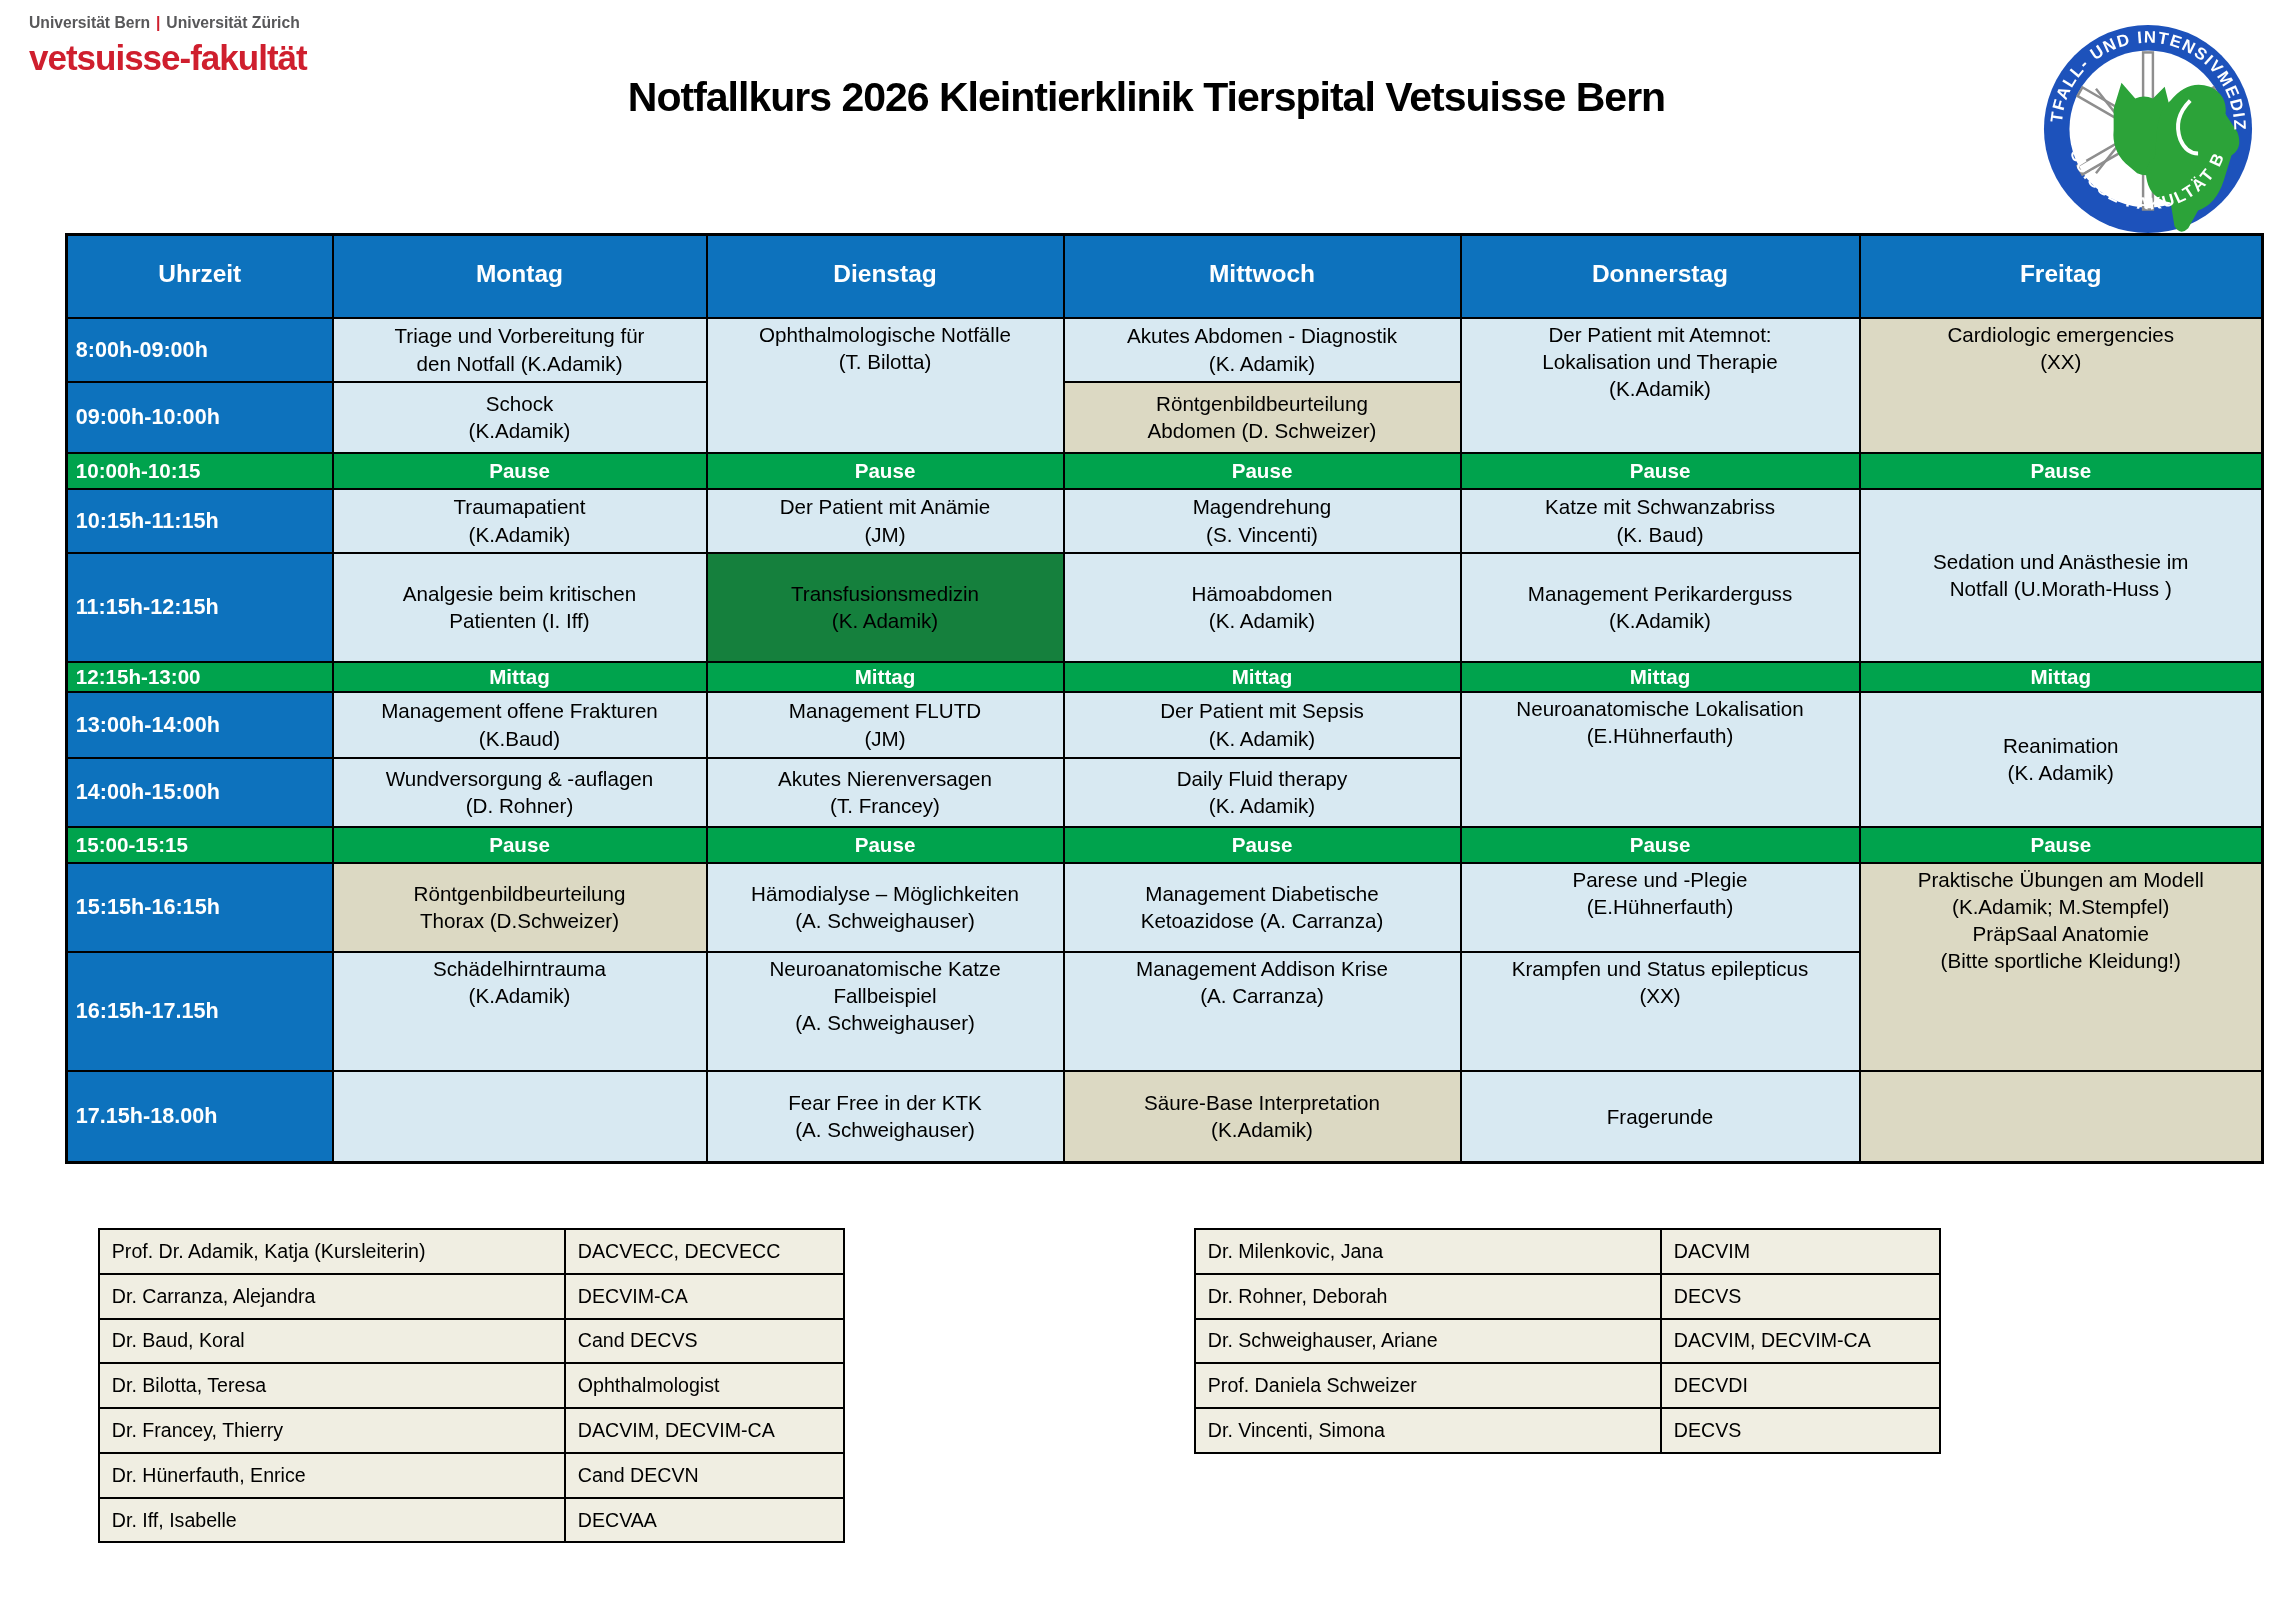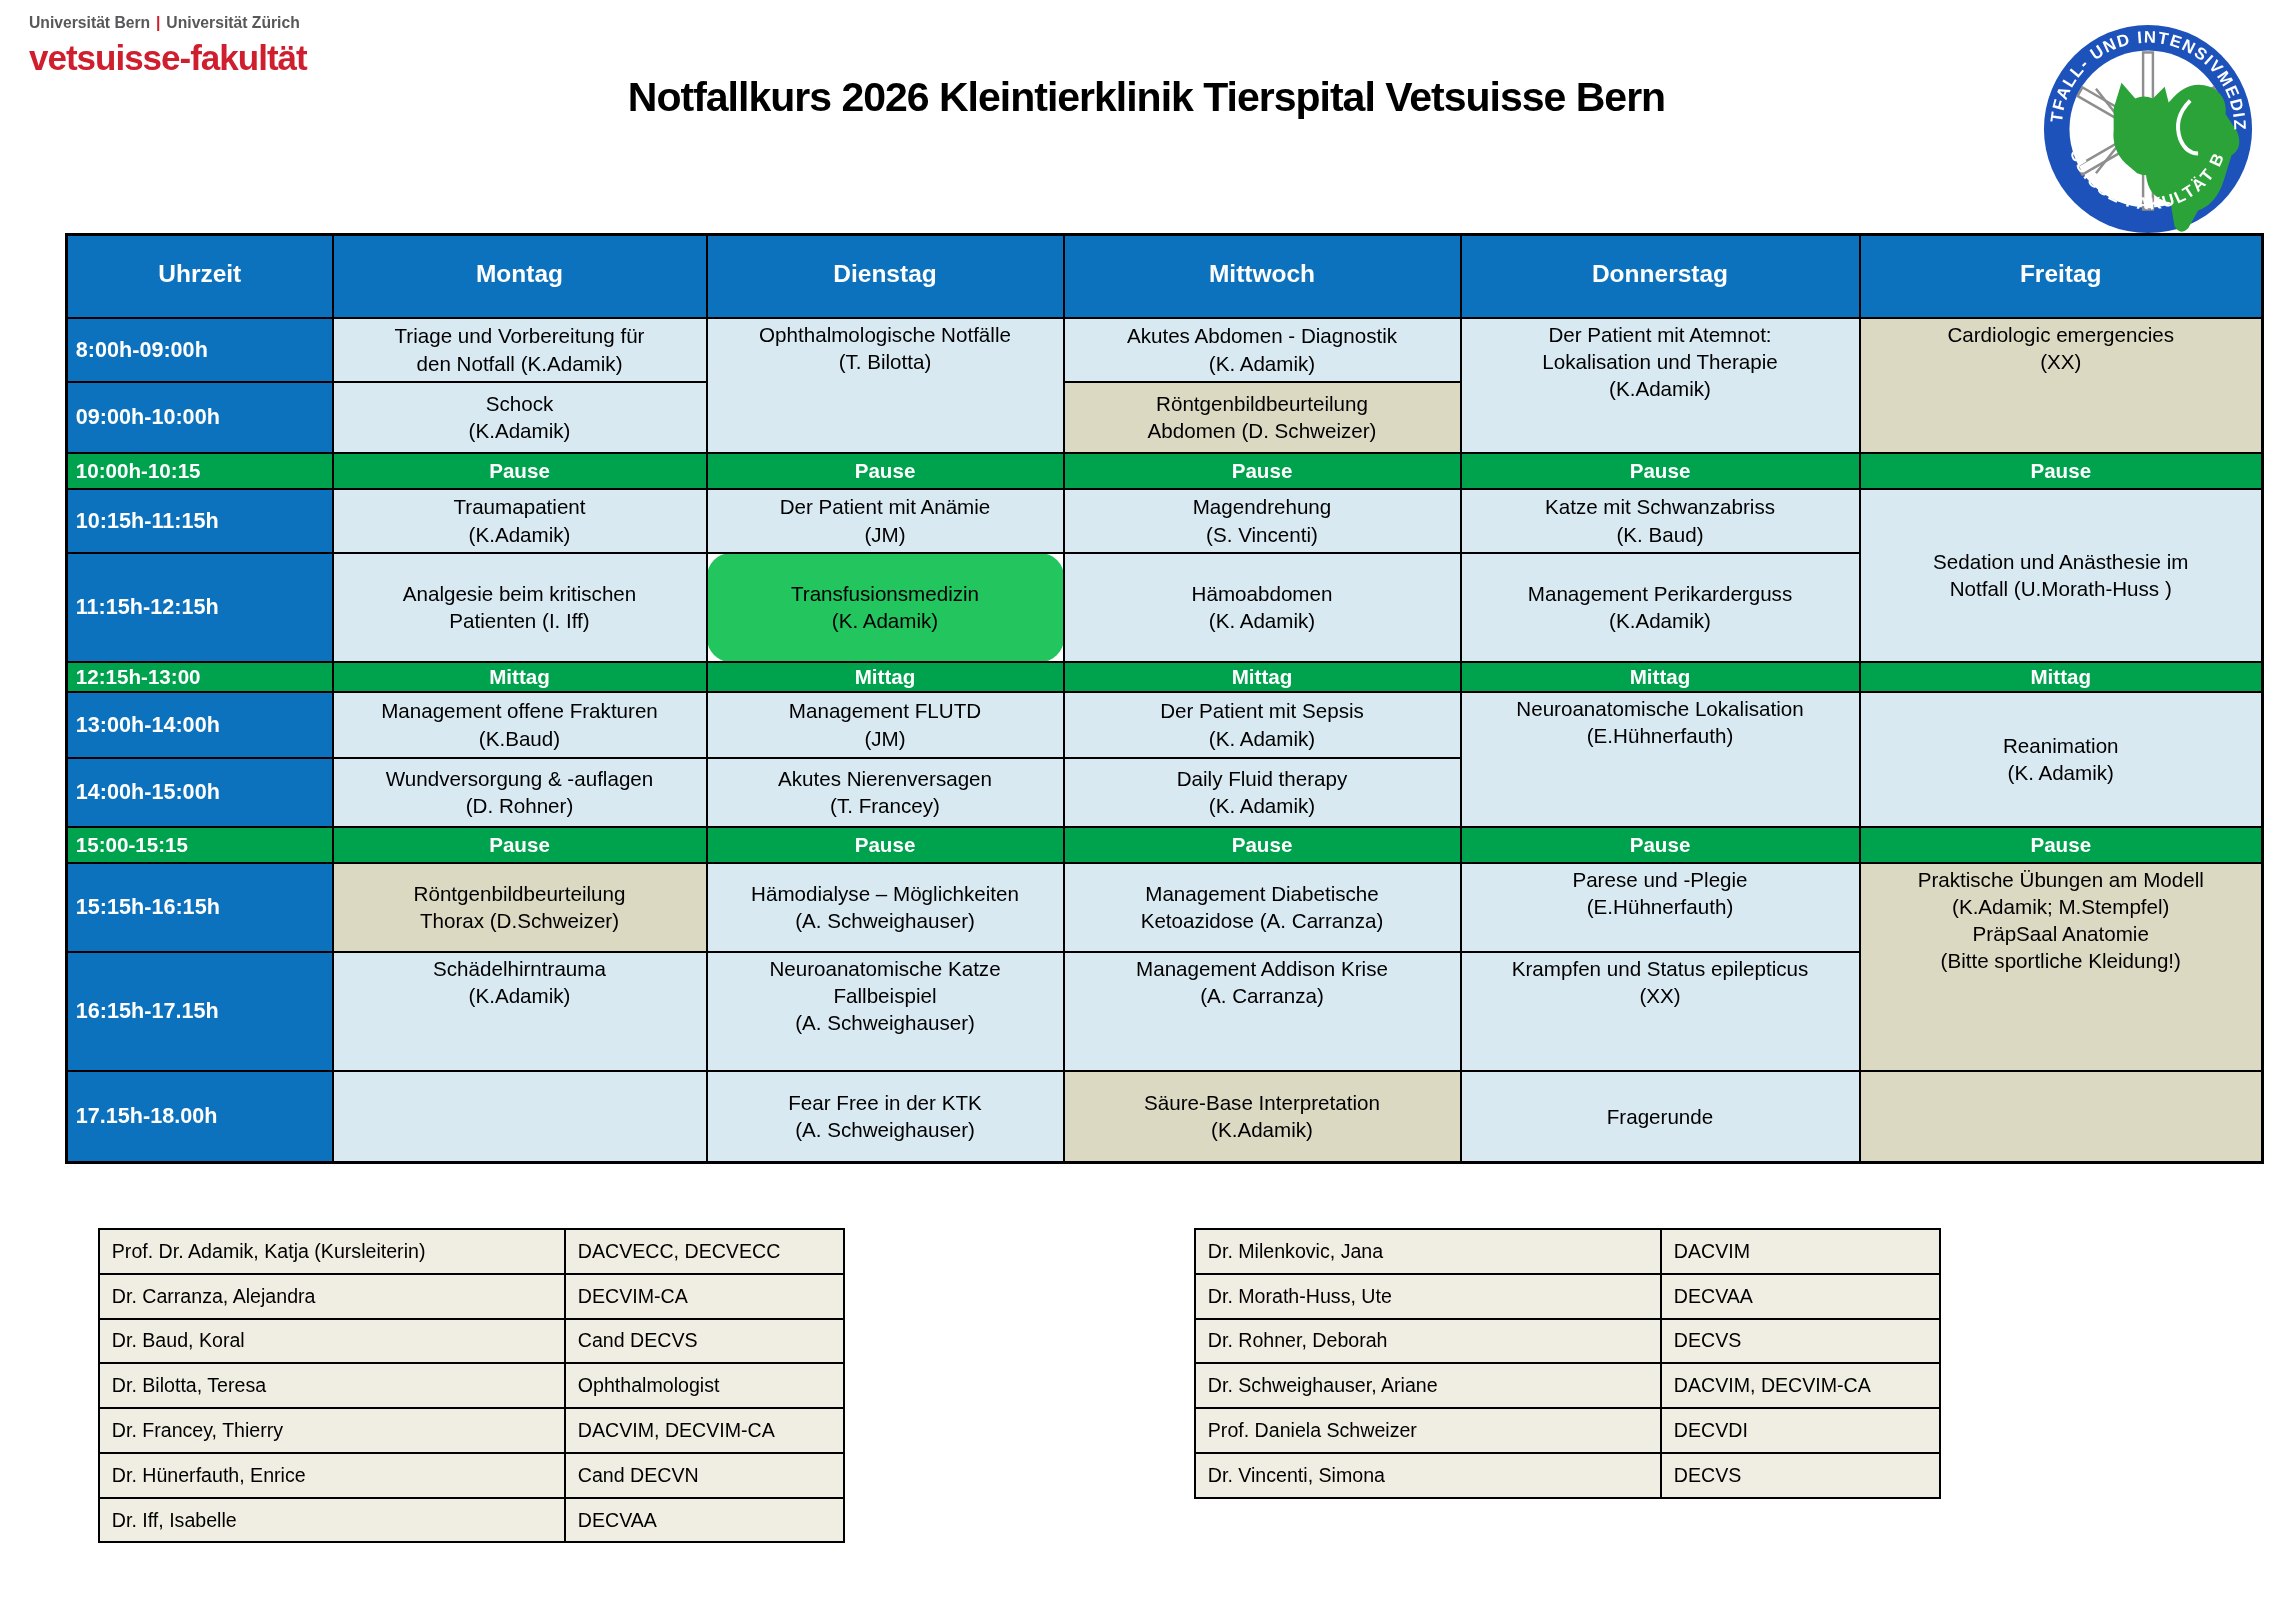--- a/index.html
+++ b/index.html
@@ -25,21 +25,21 @@
   .schedule th{
     background:#0d72bd;color:#fff;font-size:24.5px;font-weight:bold;
     text-align:center;vertical-align:top;padding-top:24px;
   }
   .t{
     background:#0d72bd;color:#fff;font-size:21.6px;font-weight:bold;
     text-align:left;padding-left:31px;vertical-align:middle;
   }
   .s{background:#d8e9f2;}
   .tan{background:#dcd9c3;}
-  .lav{background:#22c55e;border-radius:24px;}
+  .lav{background:#15803d;}
   .cell{
     font-size:20.6px;line-height:1.32;text-align:center;vertical-align:middle;
     white-space:pre-line;color:#000;
   }
   .vtop{vertical-align:top;padding-top:4.9px;}
   .brk{
     background:#00a34d;color:#fff;font-size:20.6px;font-weight:bold;
     text-align:center;vertical-align:middle;
   }
   .brk-t{
@@ -307,24 +307,20 @@
   <colgroup>
       <col style="width:466px">
       <col style="width:279px">
     </colgroup>
   <tbody>
       <tr>
     <td>Dr. Milenkovic, Jana</td>
     <td>DACVIM</td>
   </tr>
   <tr>
-    <td>Dr. Morath-Huss, Ute</td>
-    <td>DECVAA</td>
-  </tr>
-  <tr>
     <td>Dr. Rohner, Deborah</td>
     <td>DECVS</td>
   </tr>
   <tr>
     <td>Dr. Schweighauser, Ariane</td>
     <td>DACVIM, DECVIM-CA</td>
   </tr>
   <tr>
     <td>Prof. Daniela Schweizer</td>
     <td>DECVDI</td>

